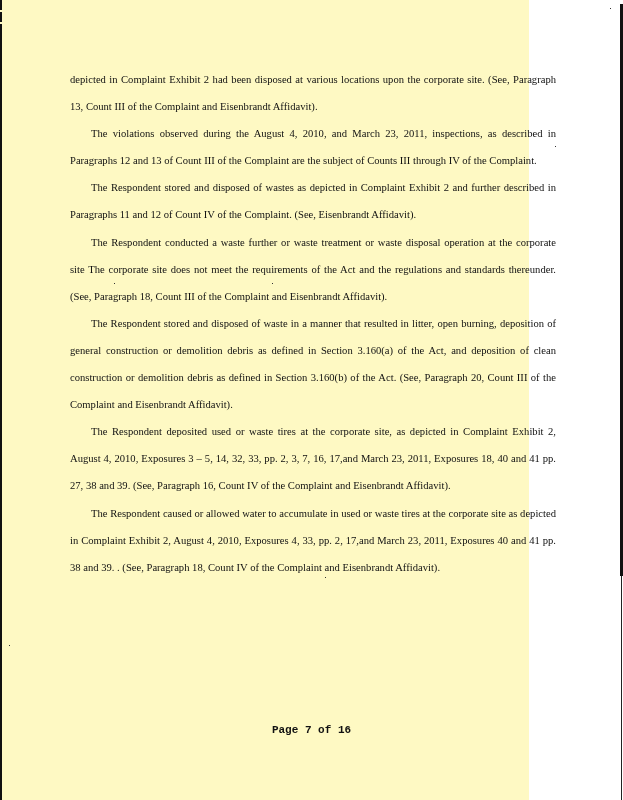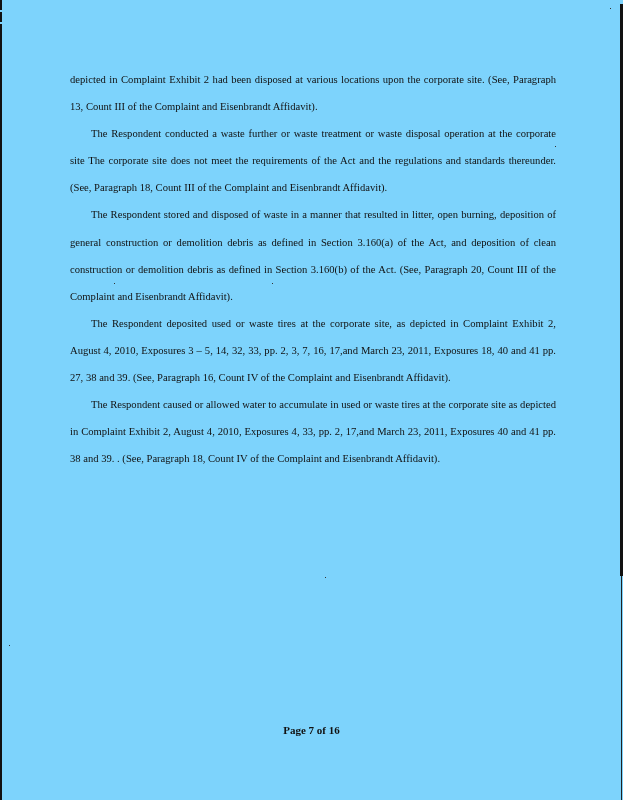--- a/index.html
+++ b/index.html
@@ -1,33 +1,33 @@
 <!DOCTYPE html>
 <html><head>
 <meta charset="utf-8">
 <style>
   html, body { margin: 0; padding: 0; background: #ffffff; }
   body { width: 623px; height: 800px; position: relative; overflow: hidden; }
-  .page { position: absolute; left: 0; top: 0; width: 623px; height: 800px; background: #7dd3fc; }
+  .page { position: absolute; left: 0; top: 0; width: 529px; height: 800px; background: #fef9c3; }
   .edge-left-top { position: absolute; left: 0; top: 0; width: 2px; height: 10px; background: #111; }
   .edge-left-top2 { position: absolute; left: 0; top: 12px; width: 2px; height: 10px; background: #111; }
   .edge-left { position: absolute; left: 0; top: 24px; width: 2px; height: 776px; background: #111; }
   .edge-right-thick { position: absolute; left: 620px; top: 4px; width: 3px; height: 572px; background: #111; }
   .edge-right-thin { position: absolute; left: 621px; top: 576px; width: 1px; height: 224px; background: #222; }
   .speck { position: absolute; width: 1px; height: 1px; background: #333; }
   .body-text {
     position: absolute; left: 70px; top: 66px; width: 486px;
     font-family: "Liberation Serif", "DejaVu Serif", serif;
     font-size: 10.6px; color: #111; line-height: 27.1px;
   }
   .para { margin: 0; text-align: justify; text-indent: 21px; }
   .para.cont { text-indent: 0; }
   .footer {
     position: absolute; left: 0; width: 623px; top: 724px; text-align: center;
-    font-family: Liberation Serif, serif;
+    font-family: Liberation Mono, monospace;
     font-weight: bold; font-size: 11px; color: #111;
   }
 </style>
 </head>
 <body>
 
 <div class="page">
   <div class="edge-left-top"></div>
   <div class="edge-left-top2"></div>
   <div class="edge-left"></div>
@@ -35,20 +35,22 @@
   <div class="edge-right-thin"></div>
   <div class="speck" style="left:610px;top:8px;"></div>
   <div class="speck" style="left:555px;top:146px;"></div>
   <div class="speck" style="left:114px;top:283px;"></div>
   <div class="speck" style="left:272px;top:283px;"></div>
   <div class="speck" style="left:325px;top:577px;"></div>
   <div class="speck" style="left:9px;top:645px;"></div>
 
   <div class="body-text">
     <p class="para cont">depicted in Complaint Exhibit 2 had been disposed at various locations upon the corporate site. (See, Paragraph 13, Count III of the Complaint and Eisenbrandt Affidavit).</p>
+    <p class="para">The violations observed during the August 4, 2010, and March 23, 2011, inspections, as described in Paragraphs 12 and 13 of Count III of the Complaint are the subject of Counts III through IV of the Complaint.</p>
+    <p class="para">The Respondent stored and disposed of wastes as depicted in Complaint Exhibit 2 and further described in Paragraphs 11 and 12 of Count IV of the Complaint. (See, Eisenbrandt Affidavit).</p>
     <p class="para">The Respondent conducted a waste further or waste treatment or waste disposal operation at the corporate site The corporate site does not meet the requirements of the Act and the regulations and standards thereunder. (See, Paragraph 18, Count III of the Complaint and Eisenbrandt Affidavit).</p>
     <p class="para">The Respondent stored and disposed of waste in a manner that resulted in litter, open burning, deposition of general construction or demolition debris as defined in Section 3.160(a) of the Act, and deposition of clean construction or demolition debris as defined in Section 3.160(b) of the Act. (See, Paragraph 20, Count III of the Complaint and Eisenbrandt Affidavit).</p>
     <p class="para">The Respondent deposited used or waste tires at the corporate site, as depicted in Complaint Exhibit 2, August 4, 2010, Exposures 3 – 5, 14, 32, 33, pp. 2, 3, 7, 16, 17,and March 23, 2011, Exposures 18, 40 and 41 pp. 27, 38 and 39. (See, Paragraph 16, Count IV of the Complaint and Eisenbrandt Affidavit).</p>
     <p class="para">The Respondent caused or allowed water to accumulate in used or waste tires at the corporate site as depicted in Complaint Exhibit 2, August 4, 2010, Exposures 4, 33, pp. 2, 17,and March 23, 2011, Exposures 40 and 41 pp. 38 and 39. . (See, Paragraph 18, Count IV of the Complaint and Eisenbrandt Affidavit).</p>
   </div>
 
   <div class="footer">Page 7 of 16</div>
 </div>
 
 </body></html>

